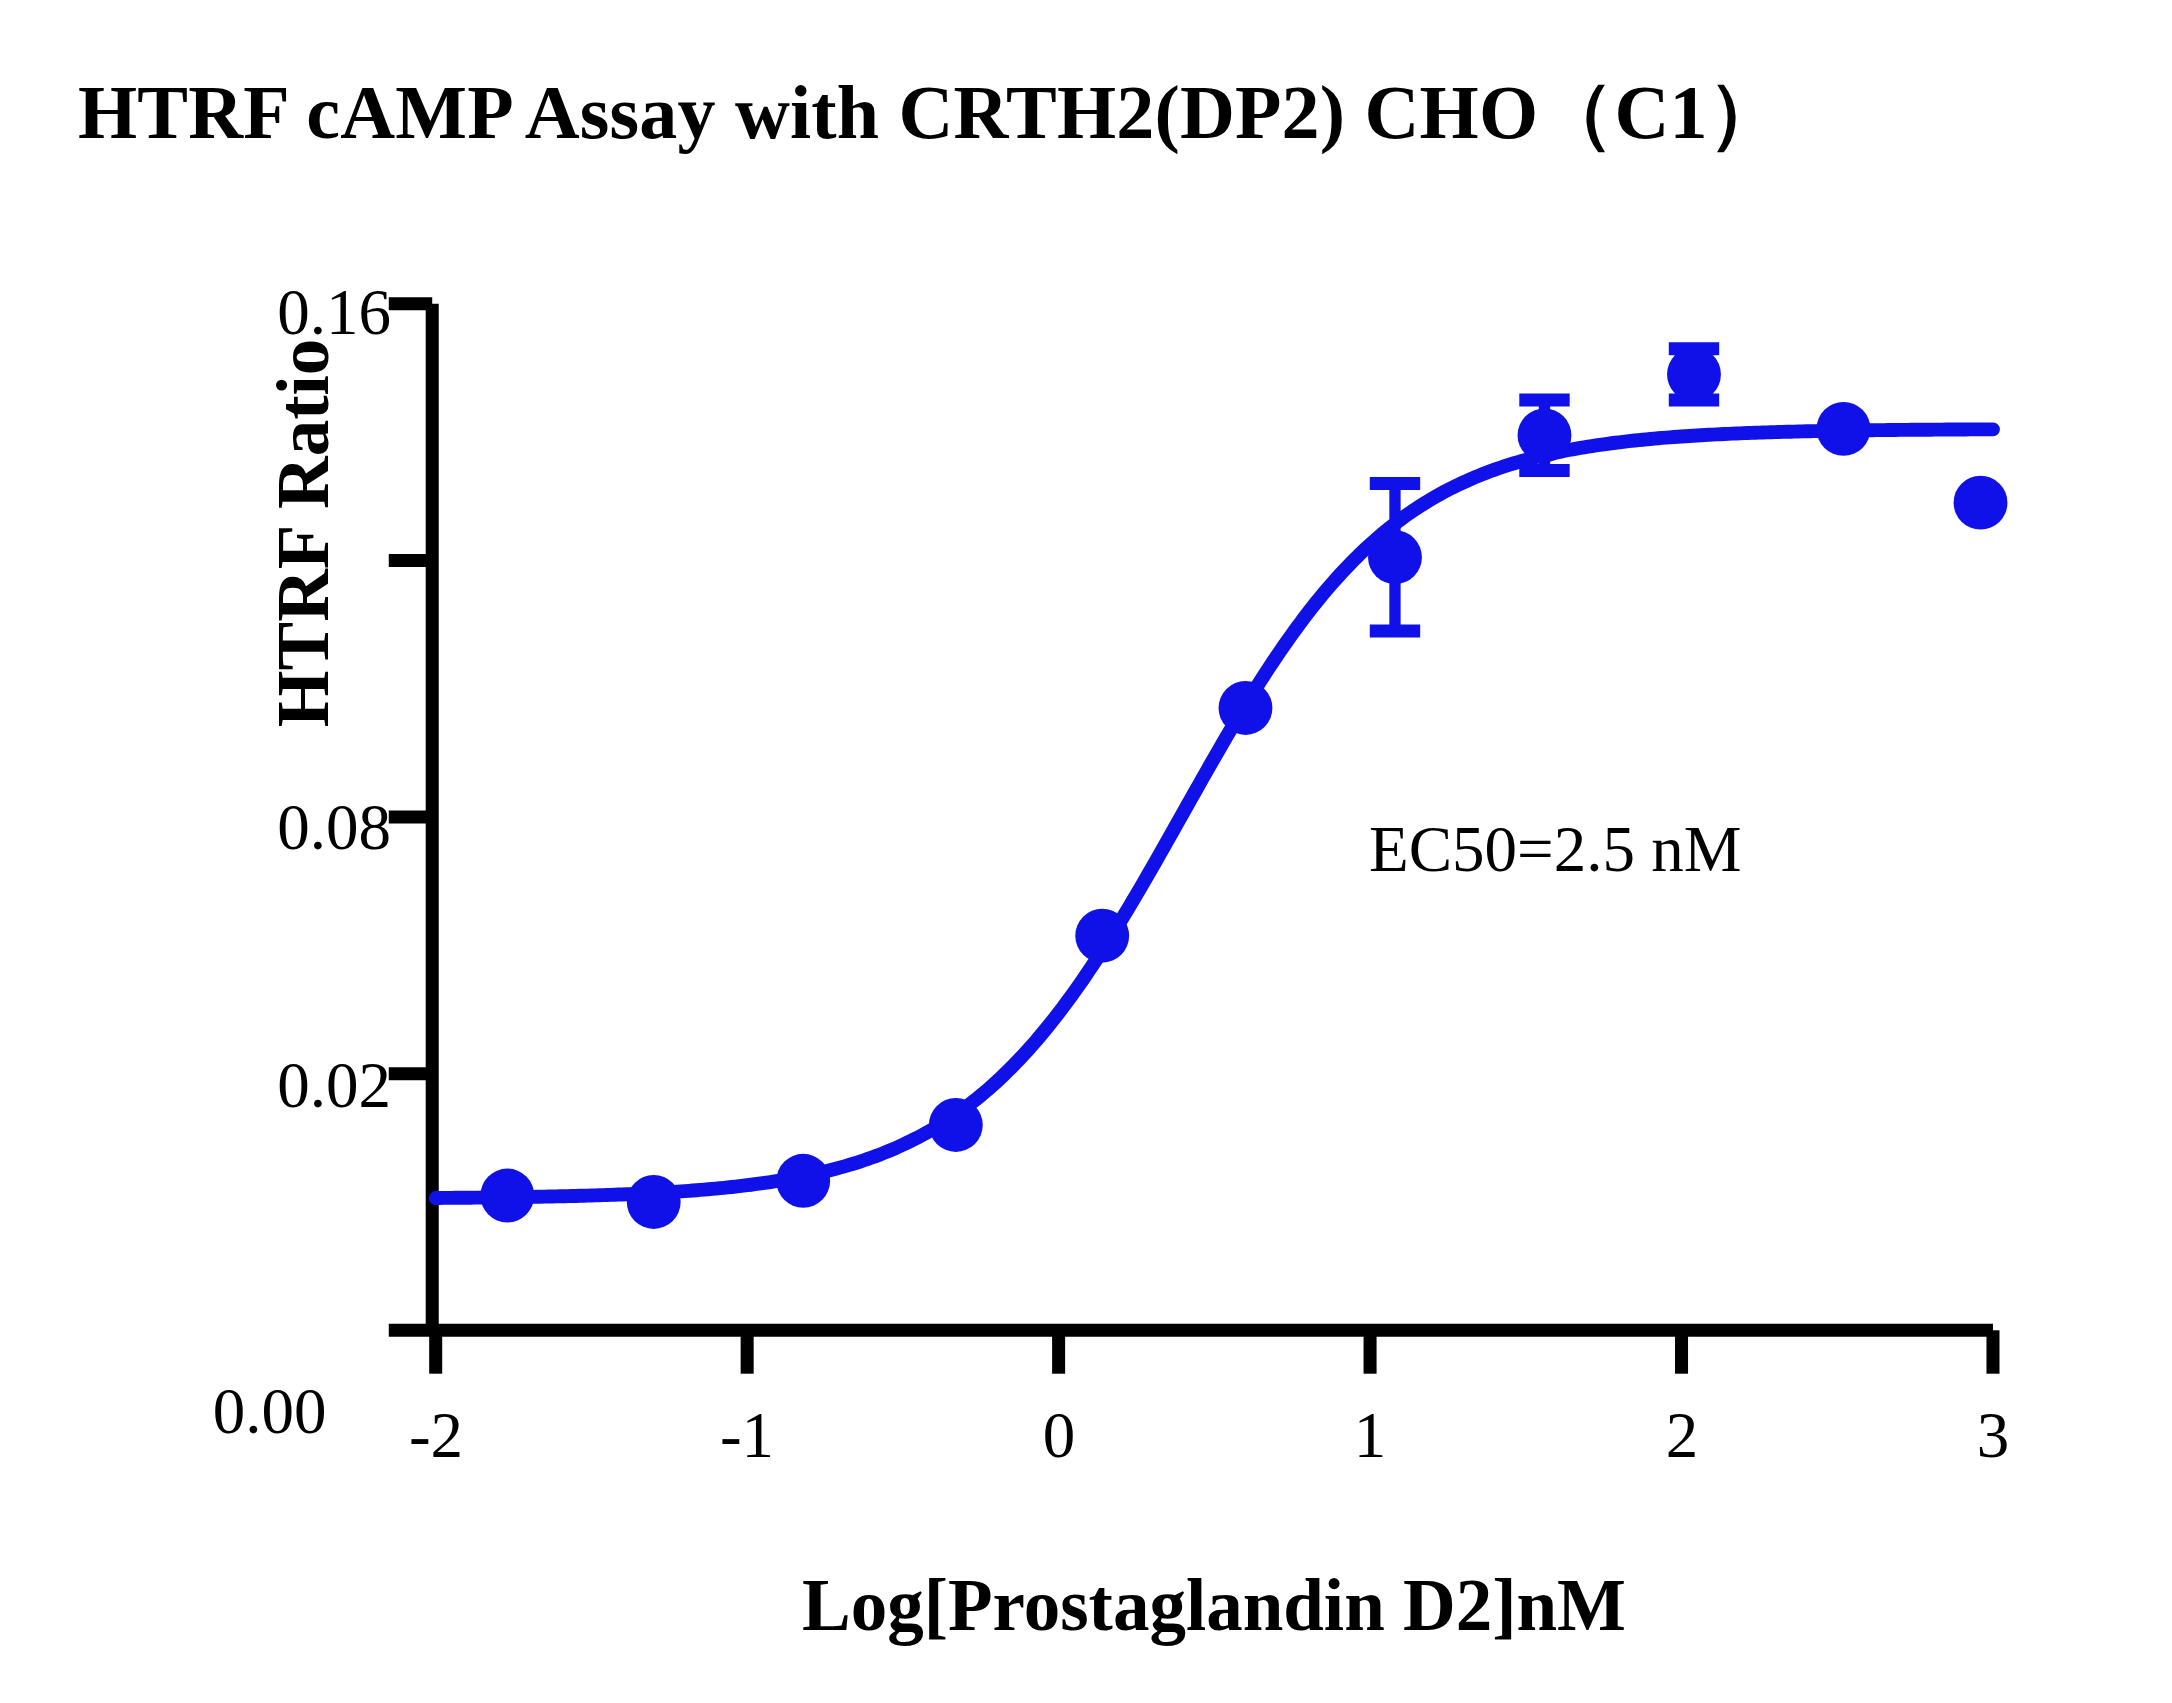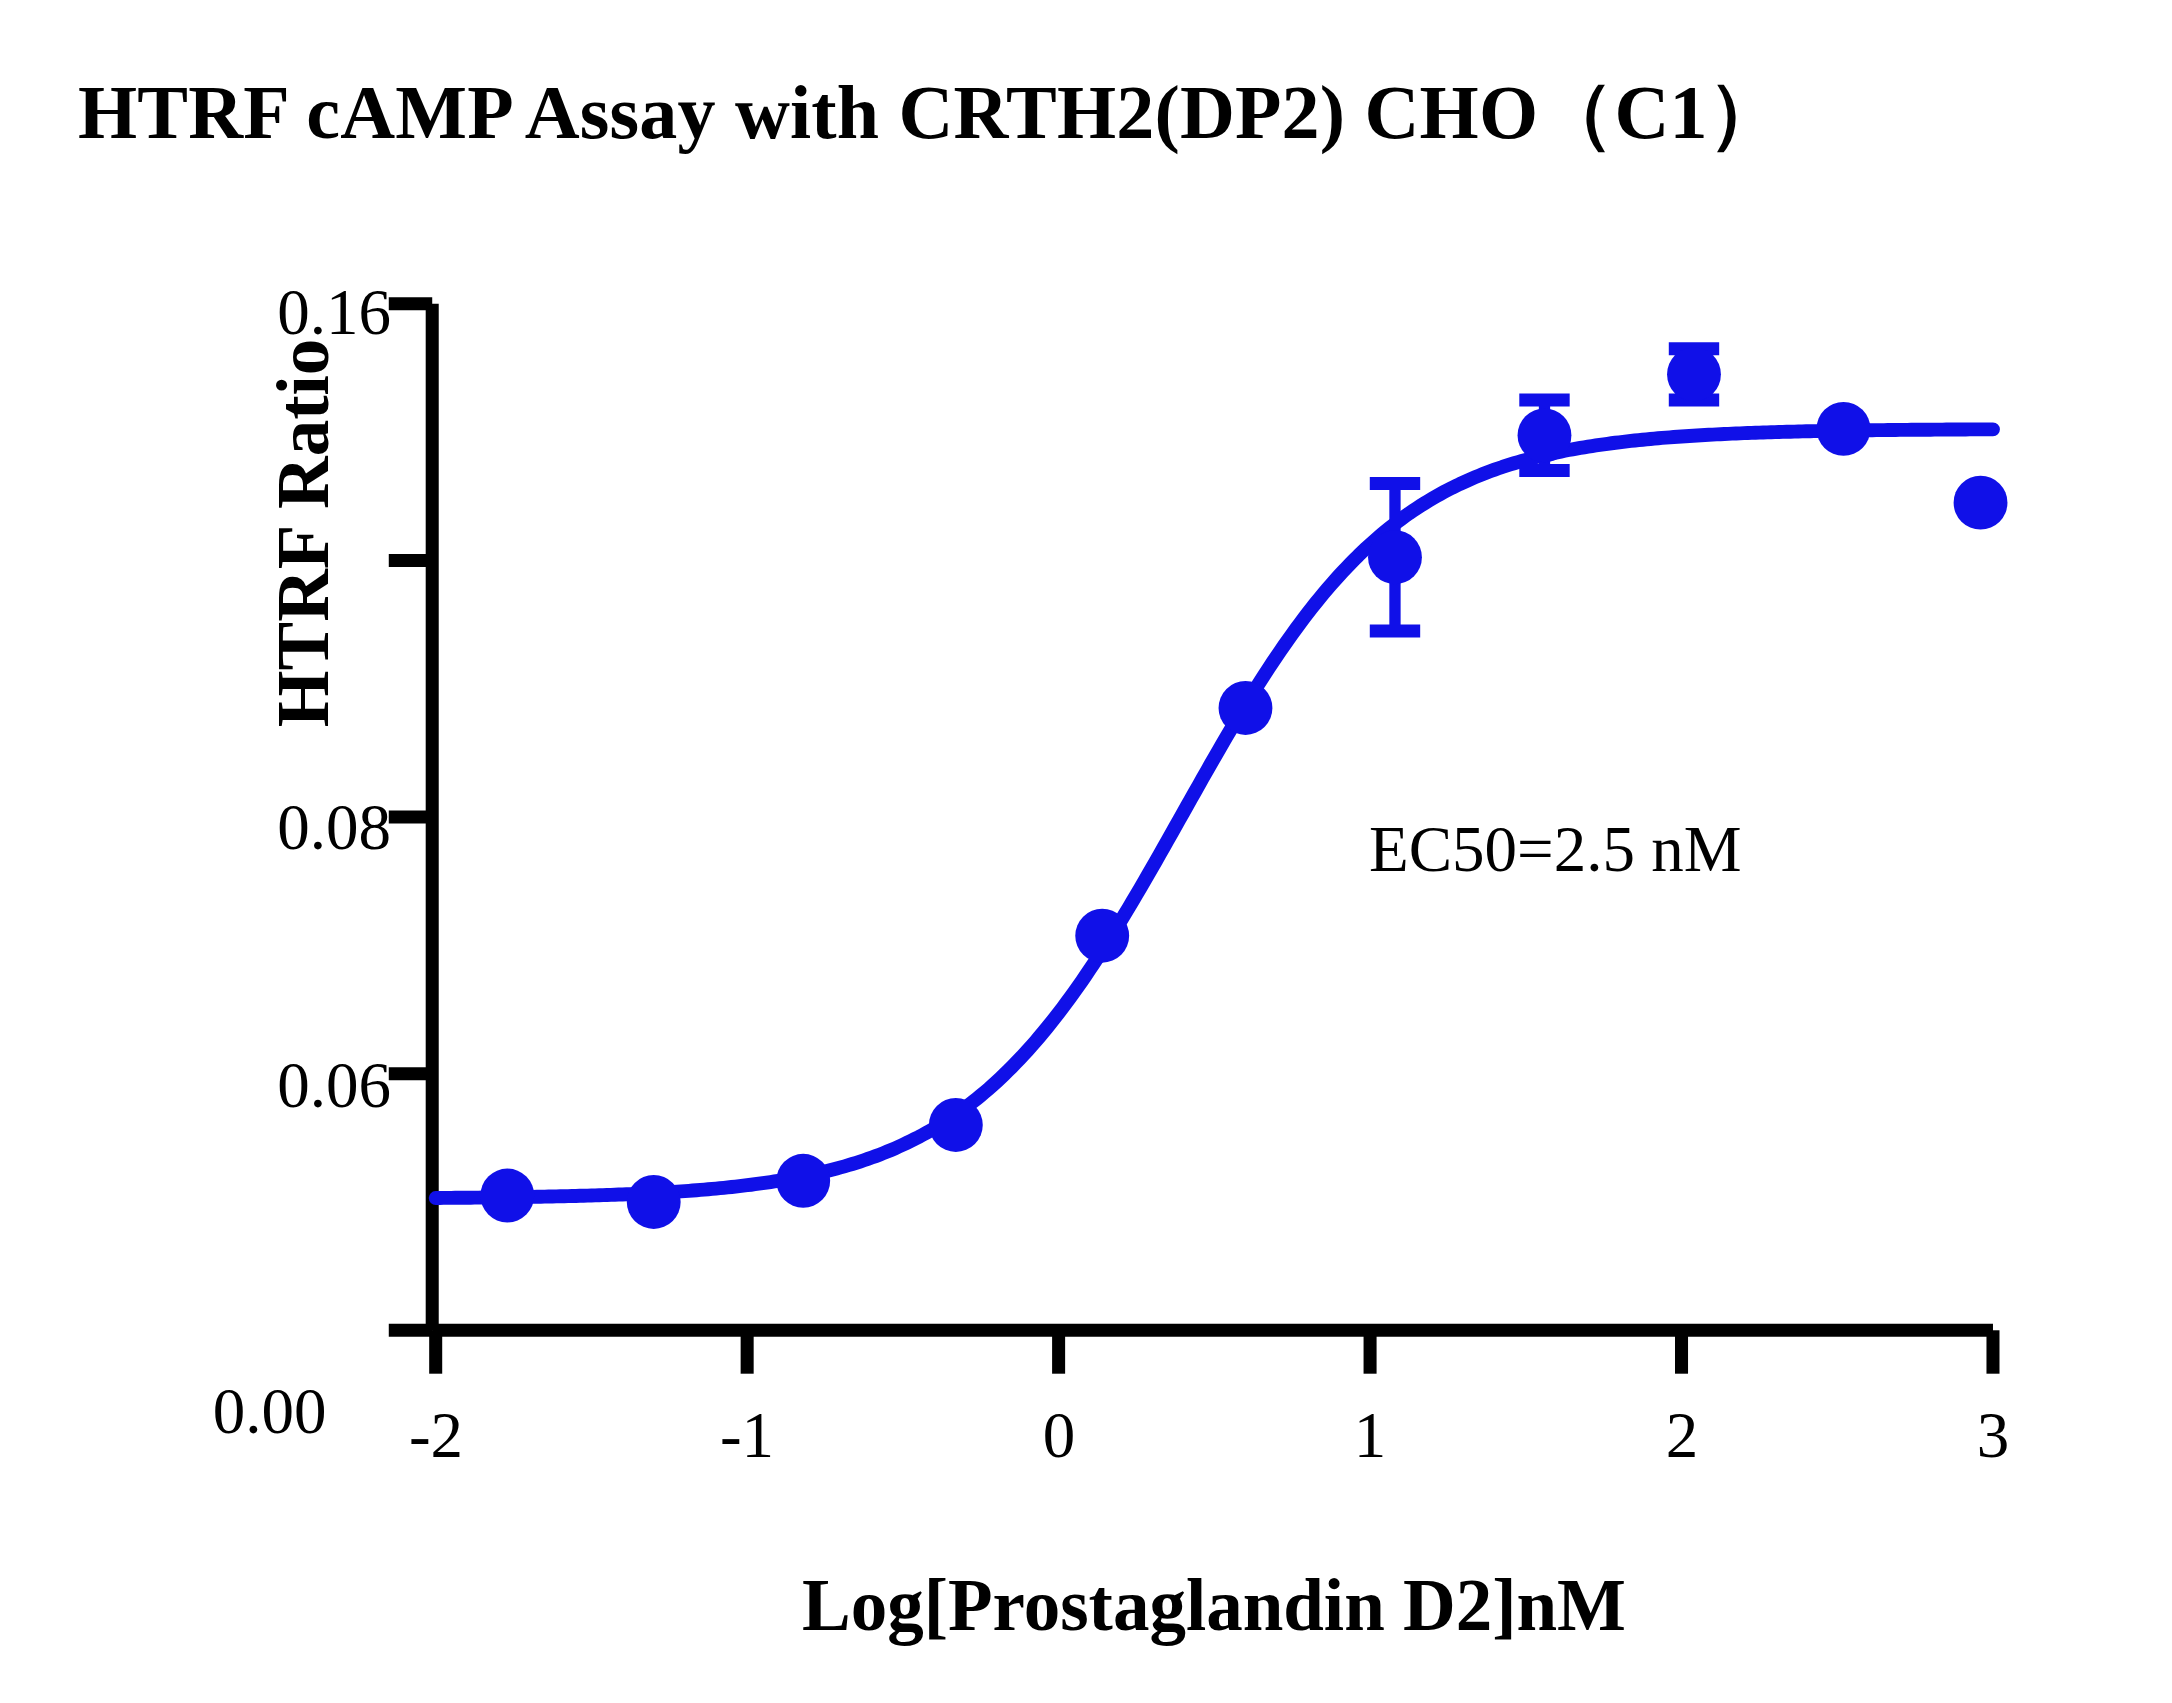--- a/index.html
+++ b/index.html
@@ -97,21 +97,21 @@
   <div id="chart-title">HTRF cAMP Assay with CRTH2(DP2) CHO（C1）</div>
 
   <div id="y-axis-title">HTRF Ratio</div>
 
   <div id="x-axis-title">Log[Prostaglandin D2]nM</div>
 
   <div id="ec50-annotation">EC50=2.5 nM</div>
 
   <div class="ytick-label" style="left:148px; top:271px;">0.16</div>
   <div class="ytick-label" style="left:148px; top:786px;">0.08</div>
-  <div class="ytick-label" style="left:148px; top:1044px;">0.06</div>
+  <div class="ytick-label" style="left:148px; top:1044px;">0.02</div>
   <div class="ytick-label" style="left:148px; top:1370px;text-align:center;">0.00</div>
 
   <div class="xtick-label" style="left:371px;  top:1403px;">-2</div>
   <div class="xtick-label" style="left:682px; top:1403px;">-1</div>
   <div class="xtick-label" style="left:994px; top:1403px;">0</div>
   <div class="xtick-label" style="left:1305px; top:1403px;">1</div>
   <div class="xtick-label" style="left:1617px; top:1403px;">2</div>
   <div class="xtick-label" style="left:1928px; top:1403px;">3</div>
 
   <svg id="plot-svg" width="2410" height="1704" viewBox="0 0 5548 3922" style="position:absolute; left:0; top:0;">

